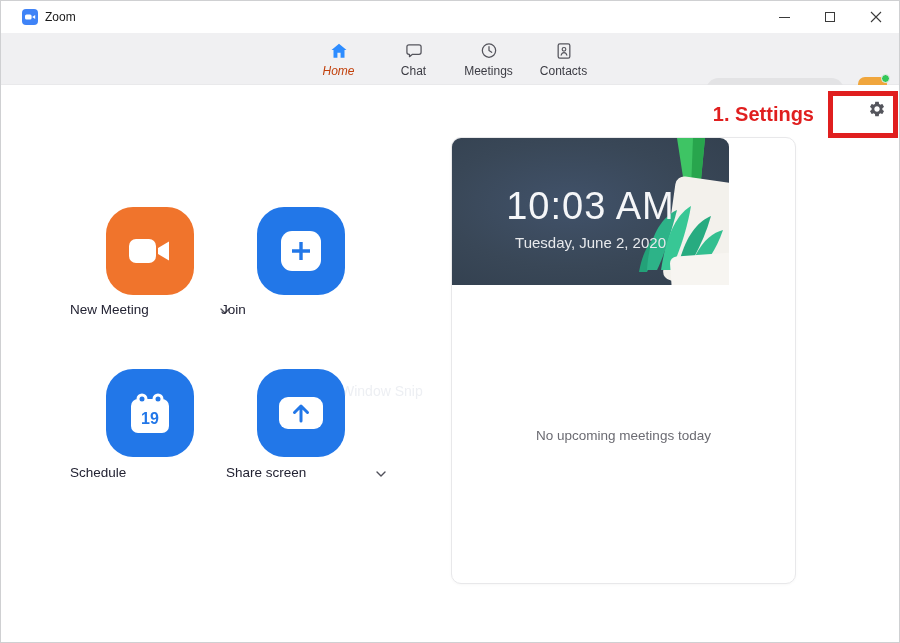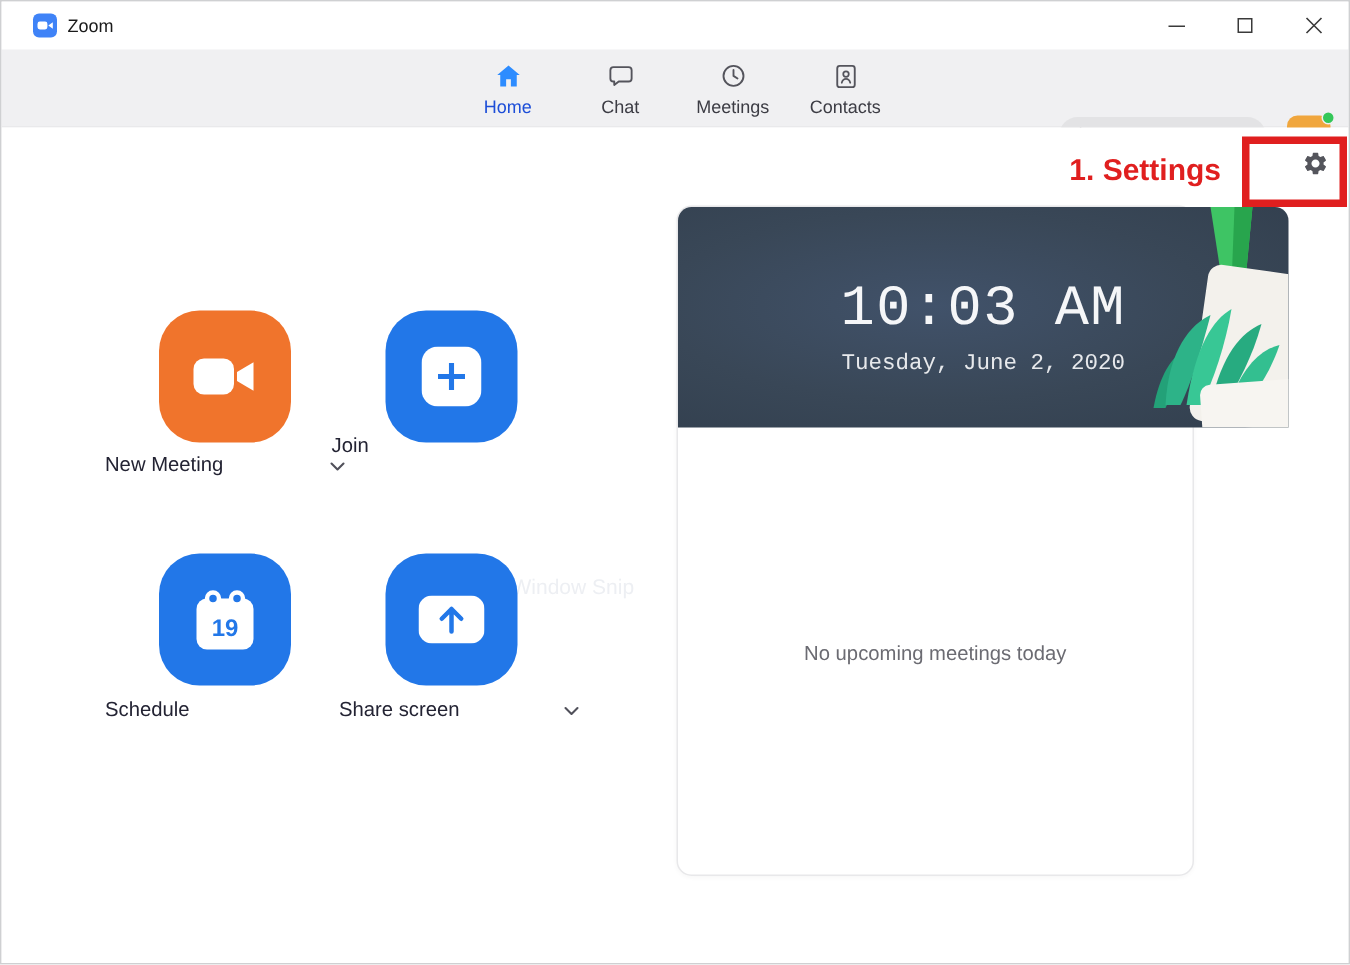--- a/index.html
+++ b/index.html
@@ -14,42 +14,42 @@
   .app-title{ margin-left:7px; font-size:12px; color:#1a1a1a; }
   .win-controls{ position:absolute; right:0; top:0; height:32px; display:flex; }
   .win-btn{ width:46px; height:32px; display:flex; align-items:center; justify-content:center; cursor:default; }
   .min-glyph{ width:11px; height:1px; background:#3a3a3a; }
   .max-glyph{ width:10px; height:10px; border:1px solid #3a3a3a; }
   
   .navbar{ position:absolute; top:32px; left:0; right:0; height:52px; background:#f0f0f2; border-bottom:1px solid #e9e9eb; }
   .tabs{ position:absolute; left:300px; top:0; height:52px; display:flex; }
   .tab{ width:75px; display:flex; flex-direction:column; align-items:center; justify-content:flex-start; padding-top:8px; cursor:pointer; }
   .tab .tab-label{ font-size:12px; color:#3c3c44; margin-top:3px; }
-  .tab.active .tab-label{ color:#1d4ed8; }
+  .tab.active .tab-label{ color:#c2410c;font-style:italic; }
   .searchbox{ position:absolute; left:705px; top:45px; width:138px; height:25px; background:#e3e3e5; border-radius:13px; display:flex; align-items:center; padding:0 8px 0 9px; }
   .searchbox input{ border:none; outline:none; background:transparent; font-size:12.5px; color:#444; width:100%; margin-left:6px; font-family:"Liberation Sans",sans-serif; }
   .searchbox input::placeholder{ color:#6f6f75; opacity:1; }
   .avatar{ position:absolute; left:857px; top:44px; width:29px; height:29px; border-radius:7px; background:#f0a63d; display:flex; align-items:center; justify-content:center; cursor:pointer; }
   .avatar-initials{ color:#fff; font-size:11px; font-weight:bold; letter-spacing:.3px; }
   .status-dot{ position:absolute; right:-3px; top:-3px; width:9px; height:9px; border-radius:50%; background:#34c759; border:1.5px solid #f0f0f2; }
   
   .main{ position:absolute; top:84px; left:0; right:0; bottom:0; background:#fff; }
   .annotation{ position:absolute; left:698px; top:18px; width:115px; font-size:20px; font-weight:bold; color:#e01f1f; text-align:right; white-space:nowrap; }
   .red-box{ position:absolute; left:827px; top:6px; width:70px; height:47px; border:5px solid #e01f1f; background:#fff; }
   .gear-btn{ position:absolute; right:7px; top:4px; width:18px; height:18px; cursor:pointer; }
   
   .action-btn{ position:absolute; width:88px; height:88px; border-radius:27px; display:flex; align-items:center; justify-content:center; cursor:pointer; }
   .btn-orange{ background:#f0742c; }
   .btn-blue{ background:#2277e8;justify-content:center; }
   .action-label{ position:absolute; width:160px; display:flex; align-items:center; justify-content:space-between; gap:16px; font-size:13.5px; color:#232333; }
   .chev{ margin-top:2px; }
   
   .card{ position:absolute; left:450px; top:52px; width:345px; height:447px; background:#fff; border:1px solid #e8e8ea; border-radius:10px; box-shadow:0 1px 3px rgba(0,0,0,0.03); }
-  .banner{ position:relative; width:407px; height:147px; border-radius:9px 9px 0 0; overflow:hidden;
-    background:radial-gradient(ellipse at 42% 45%, #41526a 0%, #394757 55%, #323f4e 100%);font-family:Liberation Mono, monospace; }
+  .banner{ position:relative; width:277px; height:147px; border-radius:9px 9px 0 0; overflow:hidden;
+    background:radial-gradient(ellipse at 42% 45%, #41526a 0%, #394757 55%, #323f4e 100%); }
   .banner-time{ position:absolute; top:47px; left:0; width:100%; text-align:center; font-size:38px; font-weight:300; color:#f5f6f8; letter-spacing:1px; }
   .banner-date{ position:absolute; top:96px; left:0; width:100%; text-align:center; font-size:15px; color:#e7e9ec; }
   .plant{ position:absolute; right:0; top:0; }
   .empty-msg{ position:absolute; top:290px; left:0; width:100%; text-align:center; font-size:13.5px; color:#6b6b72; }
   .artifact{ position:absolute; left:340px; top:298px; font-size:14px; color:#edeff3; }
 </style>
 </head>
 <body>
 
 <div class="window">
@@ -146,21 +146,21 @@
           <path d="M1 1 L5 5 L9 1" fill="none" stroke="#50505a" stroke-width="1.4" stroke-linecap="round" stroke-linejoin="round"></path>
         </svg>
     </div>
 
     <div class="action-btn btn-blue" style="left:256px; top:122px;">
       <svg width="40" height="40" viewBox="0 0 40 40">
         <rect x="0" y="0" width="40" height="40" rx="11" fill="#fff"></rect>
         <path d="M20 11 V29 M11 20 H29" stroke="#2277e8" stroke-width="3.4"></path>
       </svg>
     </div>
-    <div class="action-label" style="left:220px; top:204px;">
+    <div class="action-label" style="left:220px; top:217px;">
       <span>Join</span>
     </div>
 
     <div class="action-btn btn-blue" style="left:105px; top:284px;">
       <svg width="44" height="46" viewBox="0 0 44 46">
         <rect x="3" y="9" width="38" height="34" rx="7" fill="#fff"></rect>
         <circle cx="14" cy="9" r="4" fill="#2277e8" stroke="#fff" stroke-width="3"></circle>
         <circle cx="30" cy="9" r="4" fill="#2277e8" stroke="#fff" stroke-width="3"></circle>
         <text x="22" y="34" text-anchor="middle" font-family="Liberation Sans, sans-serif" font-size="16" font-weight="bold" fill="#2277e8">19</text>
       </svg>

